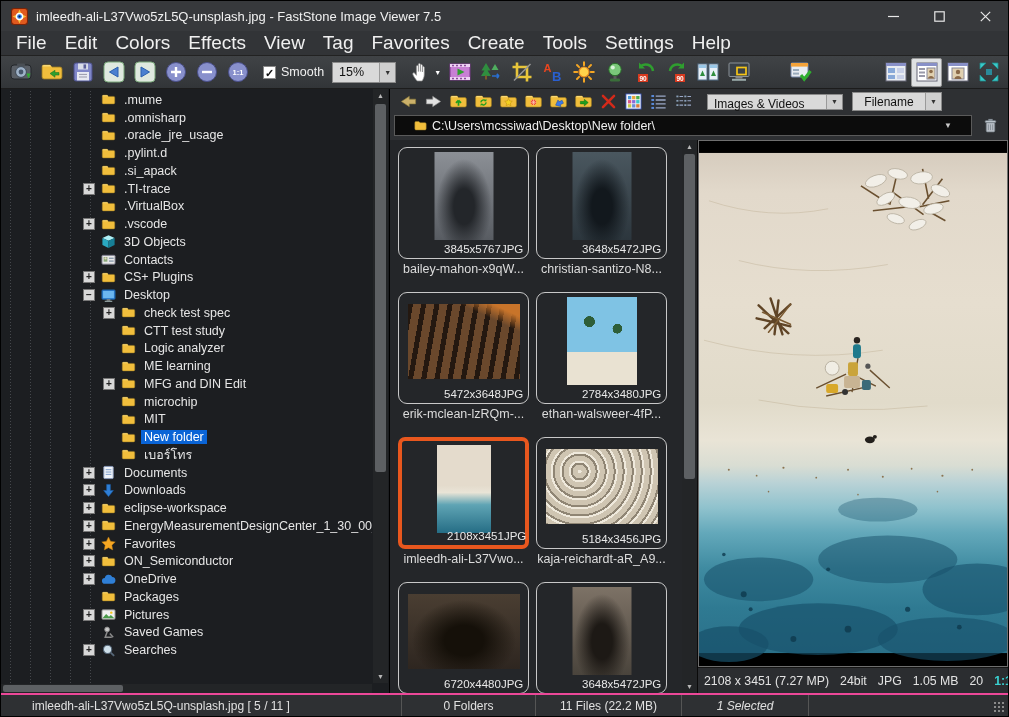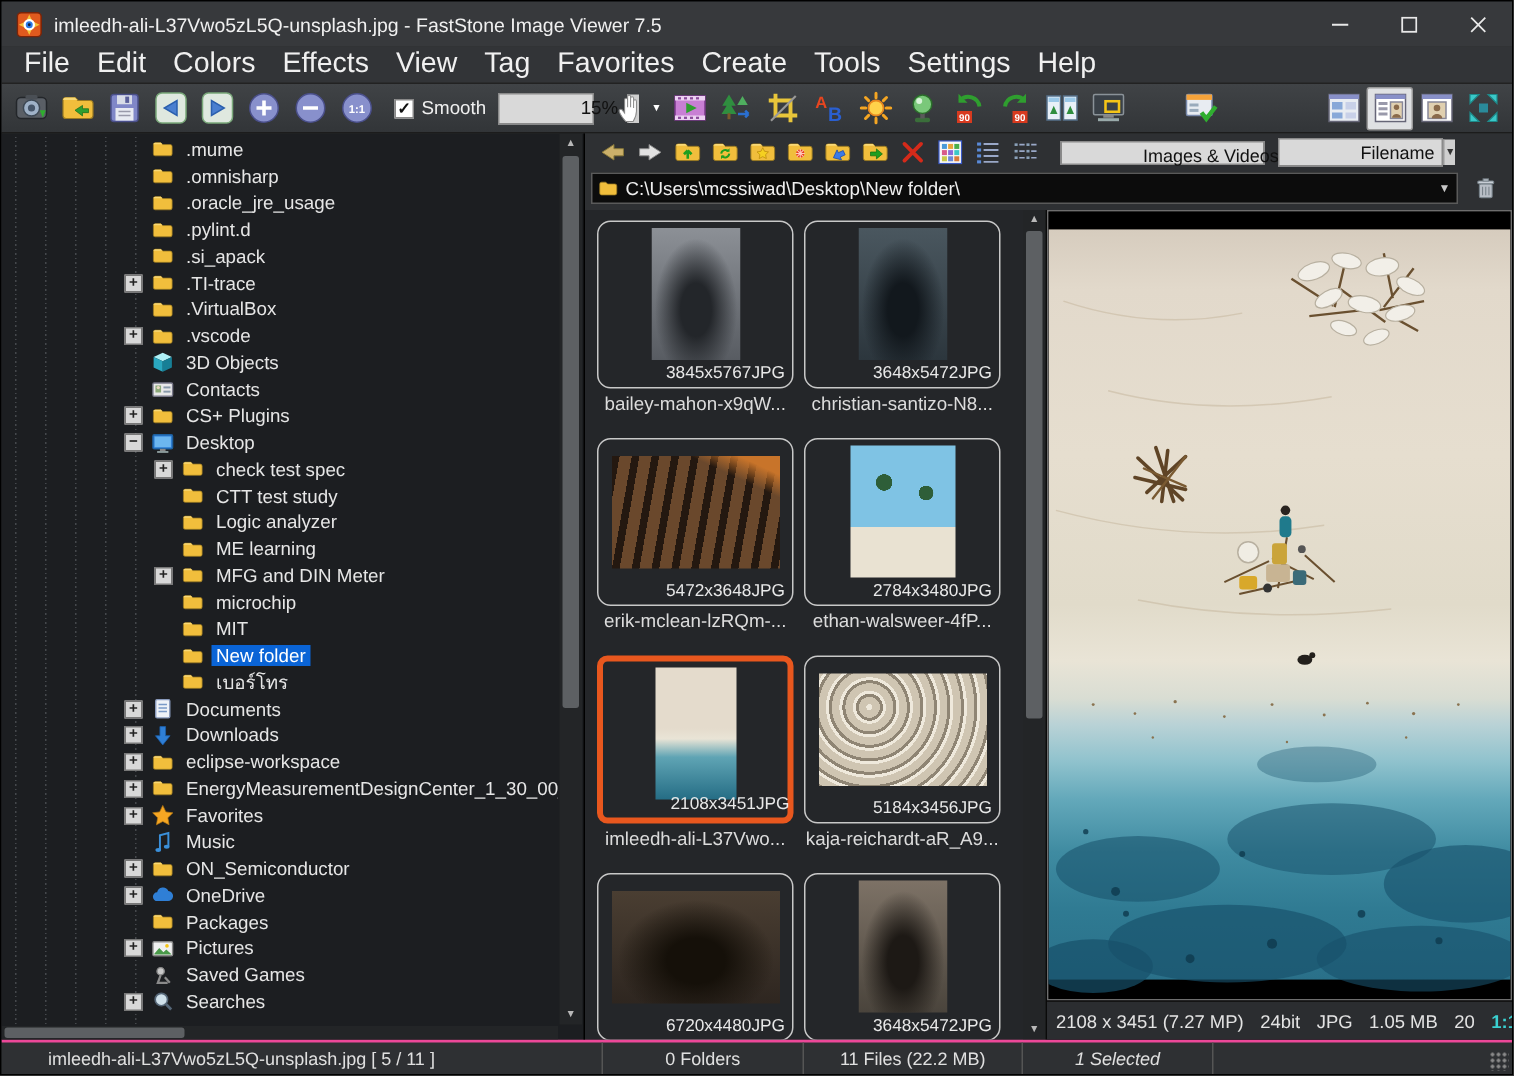--- a/index.html
+++ b/index.html
@@ -21,21 +21,21 @@
   
   .toolbar{height:33px;flex:0 0 33px;background:linear-gradient(#404346,#323538);display:flex;align-items:center;padding:0 4px;border-bottom:1px solid #1c1c1c;}
   .tb-group{display:flex;align-items:center;}
   .tbtn{width:31px;height:29px;display:flex;align-items:center;justify-content:center;position:relative;border-radius:2px;}
   .tbtn svg{width:24px;height:24px;}
   .tbtn.active{background:#dfe1e3;border:1px solid #9a9a9a;}
   .tbtn .caret{font-size:7px;color:#fff;margin-left:1px;}
   .smooth{display:flex;align-items:center;margin:0 8px 0 10px;font-size:12.5px;color:#f0f0f0;}
   .cb{width:13px;height:13px;background:#fff;border:1px solid #888;color:#111;font-size:11px;line-height:12px;text-align:center;margin-right:5px;font-weight:bold;}
   .select{display:flex;align-items:stretch;background:#d9d9d9;border:1px solid #8a8a8a;height:21px;color:#111;font-size:12.5px;}
-  .sel-text{padding:2px 6px;white-space:nowrap;flex:1;margin-left:48px;}
+  .sel-text{padding:2px 6px;white-space:nowrap;flex:1;}
   .sel-btn{width:16px;background:#cfcfcf;border-left:1px solid #9a9a9a;color:#333;font-size:7px;display:flex;align-items:center;justify-content:center;}
   .zoom-select{width:64px;margin-right:10px;}
   .spacer{flex:1;}
   
   .main{flex:1;display:flex;min-height:0;}
   .tree-panel{width:389px;flex:0 0 389px;background:#1c1e21;position:relative;border-right:1px solid #000;overflow:hidden;padding-left:20px;}
   .tree{position:absolute;top:2px;left:0;right:17px;bottom:10px;overflow:hidden;
     background-image:
       repeating-linear-gradient(to bottom,#45484c 0 1px,transparent 1px 3px),
       repeating-linear-gradient(to bottom,#45484c 0 1px,transparent 1px 3px),
@@ -57,23 +57,23 @@
   .sarrow{height:13px;display:flex;align-items:center;justify-content:center;font-size:7px;color:#b8b8b8;}
   .sthumb{position:absolute;left:2px;right:2px;background:#5d6063;border-radius:2px;}
   .tree-hscroll{position:absolute;left:0;right:17px;bottom:0;height:9px;background:#232527;}
   .hthumb{position:absolute;top:1px;bottom:1px;left:2px;width:120px;background:#5d6063;border-radius:2px;}
   
   .right{flex:1;display:flex;flex-direction:column;min-width:0;}
   .browser-toolbar{height:25px;flex:0 0 25px;background:#2e3033;display:flex;align-items:center;padding:0 6px;gap:1px;}
   .bbtn{width:25px;height:22px;display:flex;align-items:center;justify-content:center;}
   .bbtn svg{width:19px;height:19px;}
   .filter-select{width:136px;height:16px;margin-left:10px;font-size:12px;}
-  .sort-select{width:110px;height:19px;margin-left:8px;font-size:12px;}
+  .sort-select{width:90px;height:19px;margin-left:8px;font-size:12px;text-align:center;}
   .address-bar{height:26px;flex:0 0 26px;background:#2e3033;display:flex;align-items:center;padding:0 7px 3px 4px;}
-  .addr-field{flex:1;height:21px;background:#0c0c0c;border:1px solid #5a5a5a;display:flex;align-items:center;padding:0 4px;font-size:12.5px;color:#f0f0f0;}
+  .addr-field{flex:1;height:21px;background:#0c0c0c;border:1px solid #5a5a5a;display:flex;align-items:center;padding:0 19px;font-size:12.5px;color:#f0f0f0;}
   .addr-folder{width:13px;height:13px;margin-right:5px;display:inline-flex;}
   .addr-folder svg{width:100%;height:100%;}
   .addr-chevron{margin-left:auto;font-size:8px;color:#c8c8c8;}
   .trash-btn{width:22px;height:22px;margin-left:7px;display:flex;align-items:center;justify-content:center;}
   .trash-btn svg{width:17px;height:17px;}
   .content{flex:1;display:flex;min-height:0;}
   
   .thumbs-panel{width:308px;flex:0 0 308px;background:#242629;position:relative;overflow:hidden;border-right:1px solid #0a0a0a;}
   .thumb-grid{position:absolute;left:0;top:0;right:15px;bottom:0;overflow:hidden;
     display:grid;grid-template-columns:131px 131px;column-gap:7px;row-gap:14px;padding:7px 0 0 8px;}
@@ -542,21 +542,21 @@
           </div>
           <div class="titem">
             <span style="width: 102px; flex: 0 0 auto;"></span>
             <span class="exp">+</span>
             <span class="ticon">
               <svg viewBox="0 0 24 24">
                 <path d="M2 7q0-2 2-2h6l2 2h8q2 0 2 2v8q0 2-2 2H4q-2 0-2-2Z" fill="#f1be3c" stroke="#9a7a22" stroke-width="0.8"></path>
                 <path d="M2 7q0-2 2-2h6l1.6 1.6H2Z" fill="#f8d876"></path>
               </svg>
             </span>
-            <span class="tlabel">MFG and DIN Meter</span>
+            <span class="tlabel">MFG and DIN Edit</span>
           </div>
           <div class="titem">
             <span style="width: 120px; flex: 0 0 auto;"></span>
             <span class="ticon">
               <svg viewBox="0 0 24 24">
                 <path d="M2 7q0-2 2-2h6l2 2h8q2 0 2 2v8q0 2-2 2H4q-2 0-2-2Z" fill="#f1be3c" stroke="#9a7a22" stroke-width="0.8"></path>
                 <path d="M2 7q0-2 2-2h6l1.6 1.6H2Z" fill="#f8d876"></path>
               </svg>
             </span>
             <span class="tlabel">microchip</span>
@@ -636,31 +636,20 @@
           </div>
           <div class="titem">
             <span style="width: 82px; flex: 0 0 auto;"></span>
             <span class="exp">+</span>
             <span class="ticon">
               <svg viewBox="0 0 16 16">
                 <path d="M8 1l2.2 4.6 5 .7-3.6 3.5.9 5L8 12.4 3.5 14.8l.9-5L.8 6.3l5-.7Z" fill="#f5a623" stroke="#b97a12" stroke-width="0.5"></path>
               </svg>
             </span>
             <span class="tlabel">Favorites</span>
-          </div>
-          <div class="titem">
-            <span style="width: 100px; flex: 0 0 auto;"></span>
-            <span class="ticon">
-              <svg viewBox="0 0 16 16">
-                <path d="M6 13.5V3l6-1.5V11" stroke="#3a8fd9" stroke-width="1.4" fill="none"></path>
-                <ellipse cx="4.8" cy="13.5" rx="2" ry="1.4" fill="#3a8fd9"></ellipse>
-                <ellipse cx="10.8" cy="11.2" rx="2" ry="1.4" fill="#3a8fd9"></ellipse>
-              </svg>
-            </span>
-            <span class="tlabel">Music</span>
           </div>
           <div class="titem">
             <span style="width: 82px; flex: 0 0 auto;"></span>
             <span class="exp">+</span>
             <span class="ticon">
               <svg viewBox="0 0 24 24">
                 <path d="M2 7q0-2 2-2h6l2 2h8q2 0 2 2v8q0 2-2 2H4q-2 0-2-2Z" fill="#f1be3c" stroke="#9a7a22" stroke-width="0.8"></path>
                 <path d="M2 7q0-2 2-2h6l1.6 1.6H2Z" fill="#f8d876"></path>
               </svg>
             </span>

